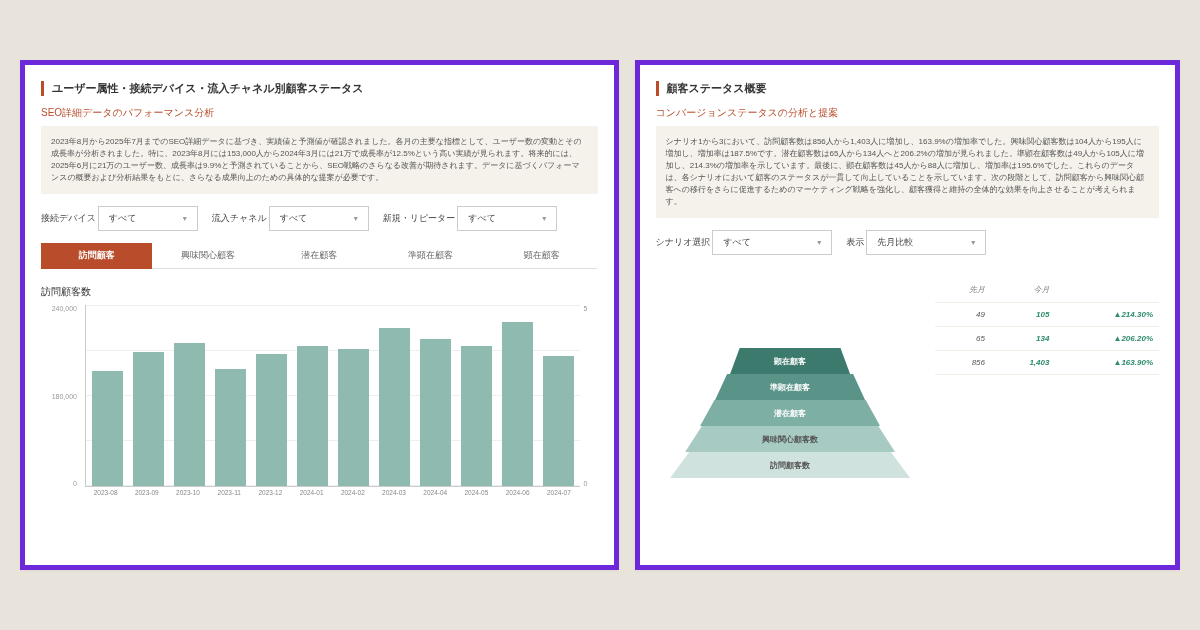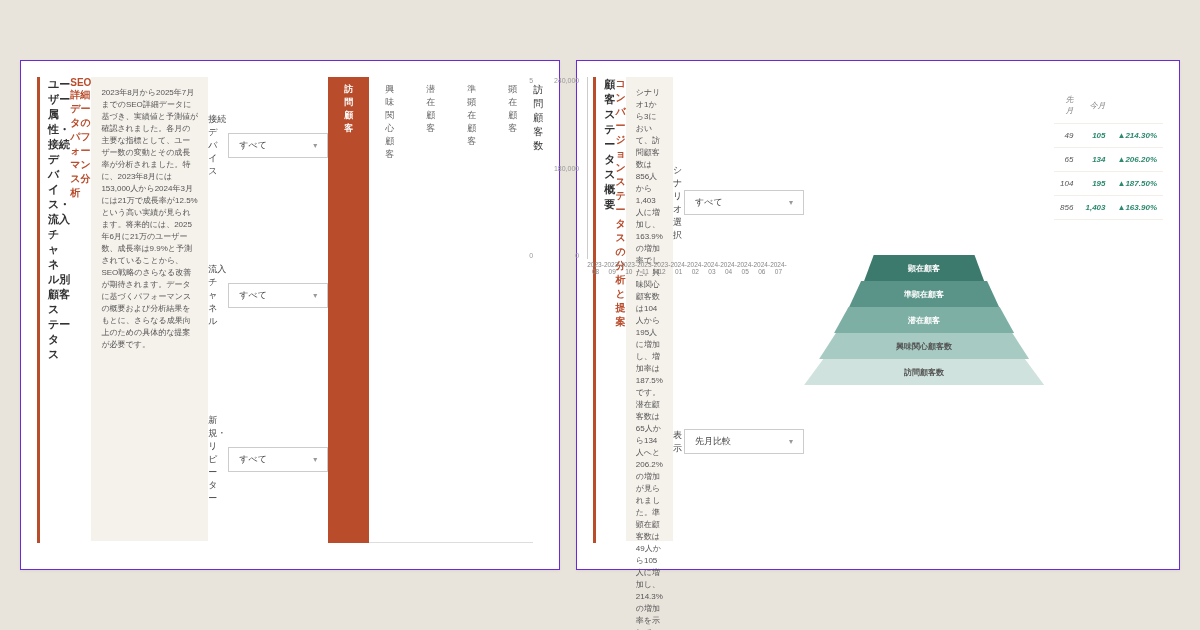--- a/index.html
+++ b/index.html
@@ -8,39 +8,40 @@
     background: #e8e3db;
     width: 1200px;
     height: 630px;
     padding: 60px 20px;
     display: flex;
     gap: 16px;
     overflow: hidden;
   }
   .panel {
     background: #fff;
-    border: 1px solid #6d28d9;
+    border: 5px solid #6d28d9;
     flex: 1;
     padding: 16px;
     display: flex;
+    flex-direction: column;
     box-shadow: 0 1px 3px rgba(0,0,0,0.05);
   }
   .panel-left  { flex: 1.05; }
   .panel-right { flex: 0.95; }
   .title {
     font-size: 11px;
     font-weight: bold;
     border-left: 3px solid #b84c2b;
     padding-left: 8px;
     margin-bottom: 10px;
     color: #333;
   }
   .subtitle {
     font-size: 10px;
-    font-weight: bold;
+    font-weight: normal;
     color: #b84c2b;
     margin-bottom: 6px;
   }
   .desc-box {
     background: #f5f1eb;
     padding: 10px;
     font-size: 8px;
     line-height: 1.5;
     color: #555;
     margin-bottom: 12px;
@@ -262,25 +263,20 @@
               <td>49</td>
               <td class="this-month">105</td>
               <td class="delta">▲214.30%</td>
             </tr>
             <tr>
               <td>65</td>
               <td class="this-month">134</td>
               <td class="delta">▲206.20%</td>
             </tr>
             <tr>
-              <td>104</td>
-              <td class="this-month">195</td>
-              <td class="delta">▲187.50%</td>
-            </tr>
-            <tr>
               <td>856</td>
               <td class="this-month">1,403</td>
               <td class="delta">▲163.90%</td>
             </tr>
           </tbody>
       </table>
     </div>
   </div>
 </div>
 

